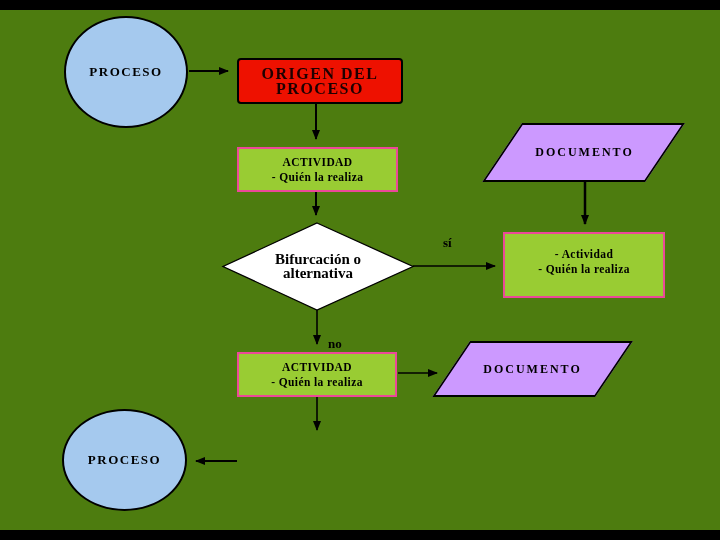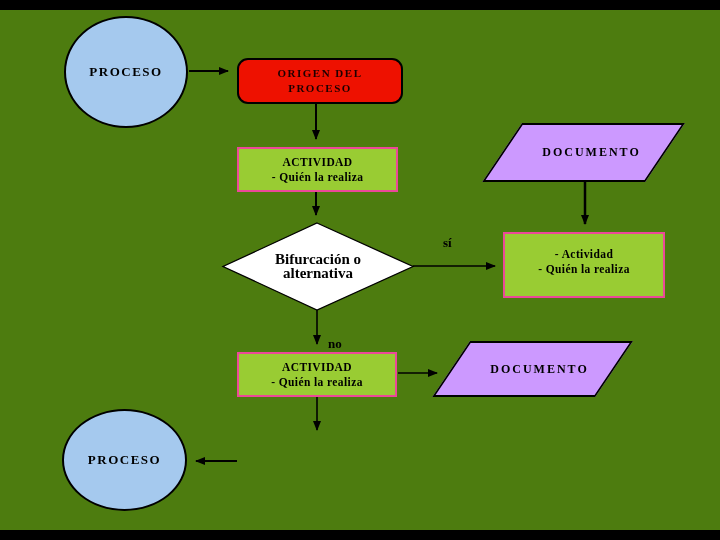--- a/index.html
+++ b/index.html
@@ -16,34 +16,34 @@
 
   .node{
     position:absolute;display:flex;flex-direction:column;align-items:center;
     justify-content:center;text-align:center;box-sizing:border-box;
   }
   .circle{
     background:#a5c9ee;border:2px solid #000;border-radius:50%;
     font-size:13px;letter-spacing:1.5px;
   }
   .terminator{
-    background:#ee1100;border:2px solid #000;border-radius:11px;
-    font-size:11px;line-height:15px;letter-spacing:1.5px;color:#1f0000;text-align:center;
+    background:#ee1100;border:2px solid #000;border-radius:4px;
+    font-size:16px;line-height:15px;letter-spacing:1.5px;color:#1f0000;text-align:center;
   }
   .activity{
     background:#99cc33;border:2px solid #ec4899;
     font-size:11.5px;line-height:15px;letter-spacing:0.4px;
   }
   .doc-shape{
     position:absolute;background:#cc99ff;border:2px solid #000;box-sizing:border-box;
     transform:skewX(-34deg);transform-origin:top left;
   }
   .doc-label{
     position:absolute;display:flex;align-items:center;justify-content:center;
-    font-size:12px;letter-spacing:2px;text-align:center;margin-left:7px;
+    font-size:12px;letter-spacing:2px;text-align:center;
   }
   .decision-label{
     position:absolute;display:flex;flex-direction:column;align-items:center;
     justify-content:center;text-align:center;font-size:15px;line-height:14px;
   }
   .edge-label{position:absolute;font-size:13px;}
 </style>
 </head>
 <body>
 

